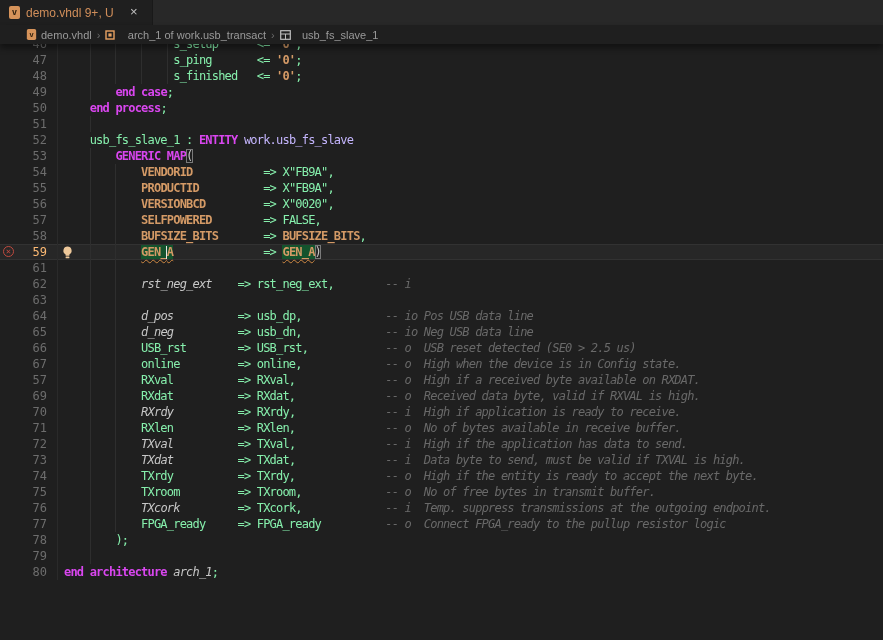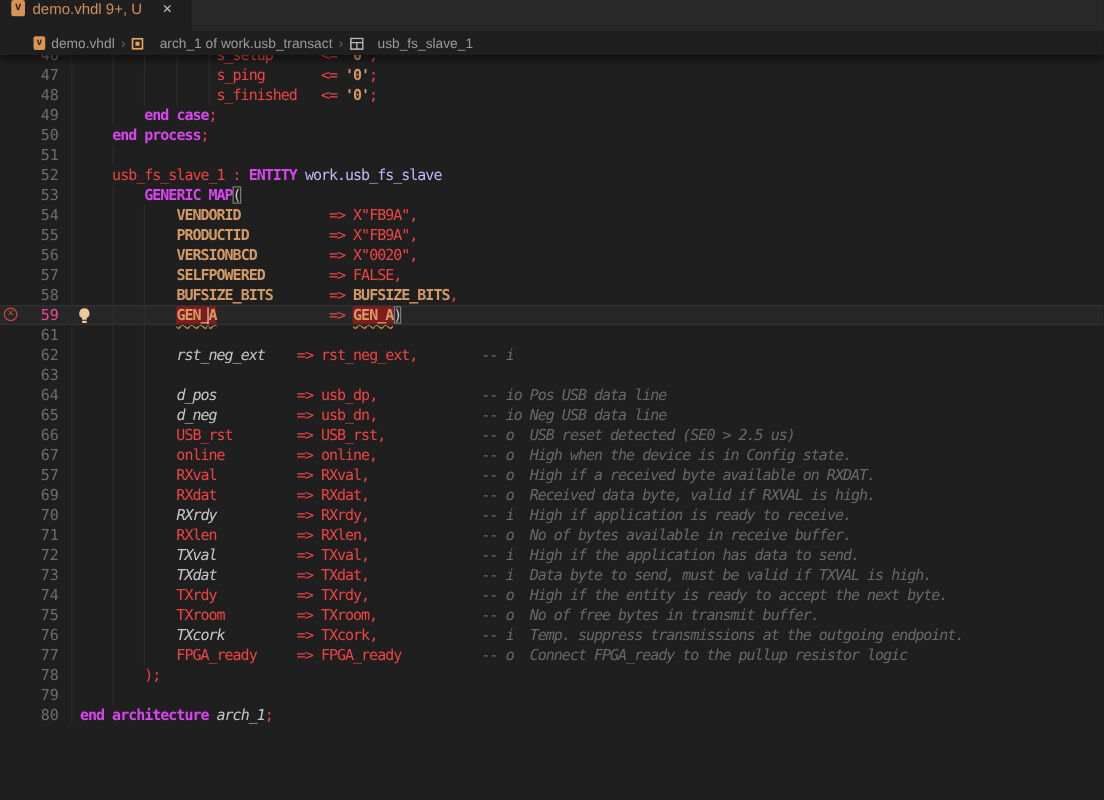--- a/index.html
+++ b/index.html
@@ -2,21 +2,21 @@
 <html><head>
 <meta charset="utf-8">
 <style>
   * { margin:0; padding:0; box-sizing:border-box; }
   html,body { width:883px; height:640px; overflow:hidden; background:#1f1f1f;
               font-family:"Liberation Sans", sans-serif; }
 
   
   .tabstrip { position:absolute; left:0; top:0; width:883px; height:25px;
               background:#282828; display:flex; }
-  .tab { height:25px; padding:0 10px 0 9px; display:flex; align-items:flex-start; gap:6px;
+  .tab { height:25px; padding:0 10px 0 9px; display:flex; align-items:center; gap:6px;
          background:#1f1f1f; border-right:1px solid #191919; cursor:pointer; }
   .tab-label { color:#d08e5a; font-size:12px; white-space:pre; }
   .tab-close { color:#c0c0c0; font-size:13px; line-height:13px; margin-left:6px;
                width:16px; height:16px; text-align:center; border-radius:3px; }
 
   .fileicon { width:11px; height:13px; background:#d6935a; border-radius:2px;
               position:relative; flex:0 0 auto; }
   .fileicon::after { content:"v"; position:absolute; left:0; top:0; width:11px; height:13px;
                      color:#35230f; font-size:9px; font-weight:bold; text-align:center;
                      line-height:13px; font-family:"DejaVu Sans Mono", monospace; }
@@ -35,34 +35,34 @@
             overflow:hidden; background:#1f1f1f; }
   .codepane { position:relative; margin-top:-8px;
               font-family:"DejaVu Sans Mono","Liberation Mono", monospace;
               font-size:12px; letter-spacing:-0.8px; line-height:16px; }
   .line { position:relative; height:16px; white-space:pre; }
   .line.active { background:rgba(255,255,255,0.04);
                  box-shadow:inset 0 1px 0 rgba(255,255,255,0.055),
                             inset 0 -1px 0 rgba(255,255,255,0.055); }
   .ln { position:absolute; left:0; top:0; width:47px; height:16px; text-align:right;
         color:#6d6d6d; letter-spacing:0; font-size:12px; }
-  .line.active .ln { color:#ec4899; }
+  .line.active .ln { color:#fdba74; }
   .gutterline { position:absolute; left:57px; top:0; height:16px;
                 border-left:1px solid #2a2a2a; }
   .guide { position:absolute; top:0; height:16px; border-left:1px solid #2e2e2e; }
   .codetext { position:absolute; left:64px; top:0; height:16px; }
 
   
-  .tp  { color:#ef4444; }
+  .tp  { color:#86efac; }
   .tk  { color:#d946ef; font-weight:bold; }
   .to  { color:#d49a66; font-weight:bold; }
   .te  { color:#c4b5fd; }
   .tc  { color:#696969; font-style:italic; }
   .ti  { color:#c7c7c7; font-style:italic; }
-  .thl { color:#d49a66; font-weight:bold; background:#7f1d1d;
+  .thl { color:#d49a66; font-weight:bold; background:#14532d;
          text-decoration:underline wavy #cc8742 1px; text-underline-offset:3px;
          text-decoration-skip-ink:none; }
   .tbx { color:#c7c7c7; outline:1px solid #7a7a7a; outline-offset:-1px; }
   .cursor { display:inline-block; width:1px; margin:0 -0.5px; height:13px;
             background:#e6e6e6; vertical-align:text-bottom; }
 
   .erricon { position:absolute; left:3px; top:2px; width:11px; height:11px;
              border:1px solid #bf4a3f; border-radius:50%; color:#bf4a3f;
              font-size:7px; line-height:9px; text-align:center;
              font-family:"Liberation Sans",sans-serif; letter-spacing:0; }

